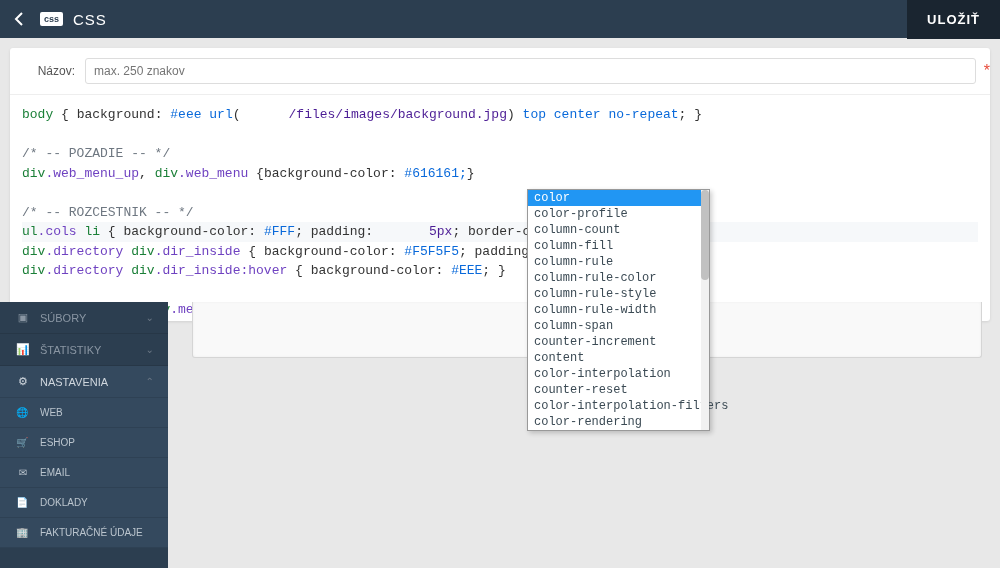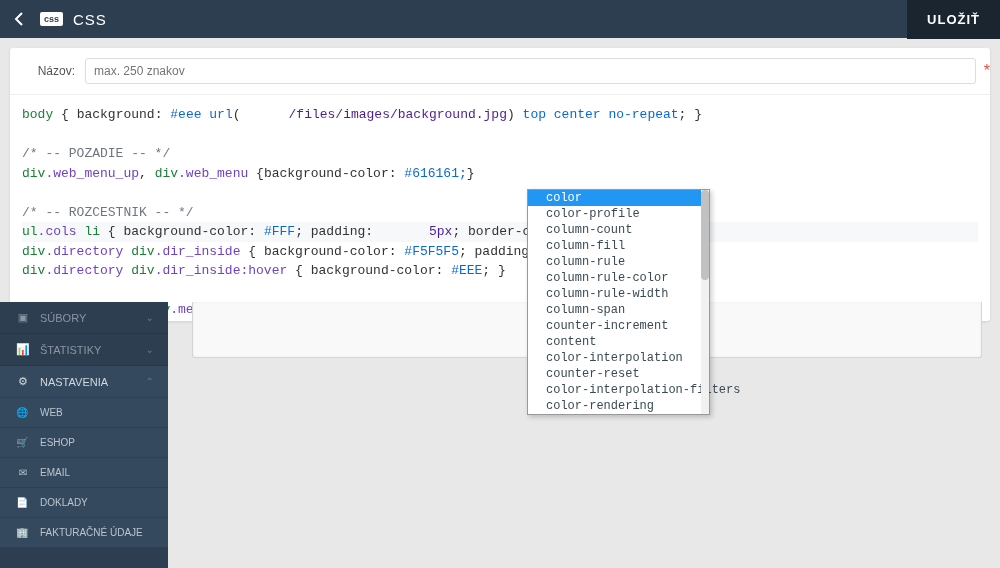--- a/index.html
+++ b/index.html
@@ -24,21 +24,21 @@
 .val { color: #0969da; }
 .num { color: #4c1d95; margin-left: 48px; }
 .url { color: #0969da; }
 .kw { color: #0969da; }
 .comment { color: #6e7781; }
 .brace { color: #333; }
 .cursor-hl { background: #ec407a; color: #fff; padding: 1px 2px; }
 .active-line { background: #f6f8fa; display: inline-block; width: 100%; }
 
 .autocomplete { position: absolute; left: 527px; top: 189px; width: 183px; background: #fff; border: 1px solid #999; font-family: 'Courier New', monospace; font-size: 12px; z-index: 100; box-shadow: 2px 2px 5px rgba(0,0,0,0.2); }
-.ac-item { padding: 1px 18px; cursor: pointer; color: #3b4a54; white-space: nowrap; }
+.ac-item { padding: 1px 6px; cursor: pointer; color: #3b4a54; white-space: nowrap; }
 .ac-item.selected { background: #2196f3; color: #fff; }
 .ac-scroll { position: absolute; right: 0; top: 0; width: 8px; height: 100%; background: #f1f1f1; }
 .ac-thumb { position: absolute; right: 0; top: 0; width: 8px; height: 90px; background: #c1c1c1; border-radius: 4px; }
 
 .sidebar { position: absolute; left: 0; top: 302px; width: 168px; background: #2c3e50; height: 266px; }
 .sb-item { display: flex; align-items: center; padding: 9px 14px; color: #8a96a3; font-size: 11px; cursor: pointer; border-bottom: 1px solid rgba(0,0,0,0.1); }
 .sb-item.active { background: #34495e; color: #d0d7de; }
 .sb-item.sub { padding-left: 14px; background: #34495e; color: #bbc5ce; font-size: 10px; }
 .sb-icon { width: 18px; margin-right: 8px; display: inline-flex; align-items: center; justify-content: center; }
 .sb-chevron { margin-left: auto; font-size: 10px; color: #6b7785; }
@@ -81,20 +81,21 @@
 </div>
 
 <div class="autocomplete">
   <div id="ac-list">
       <div class="ac-item selected">color</div>
       <div class="ac-item">color-profile</div>
       <div class="ac-item">column-count</div>
       <div class="ac-item">column-fill</div>
       <div class="ac-item">column-rule</div>
       <div class="ac-item">column-rule-color</div>
+      <div class="ac-item">column-rule-style</div>
       <div class="ac-item">column-rule-width</div>
       <div class="ac-item">column-span</div>
       <div class="ac-item">counter-increment</div>
       <div class="ac-item">content</div>
       <div class="ac-item">color-interpolation</div>
       <div class="ac-item">counter-reset</div>
       <div class="ac-item">color-interpolation-filters</div>
       <div class="ac-item">color-rendering</div>
     </div>
   <div class="ac-scroll">

